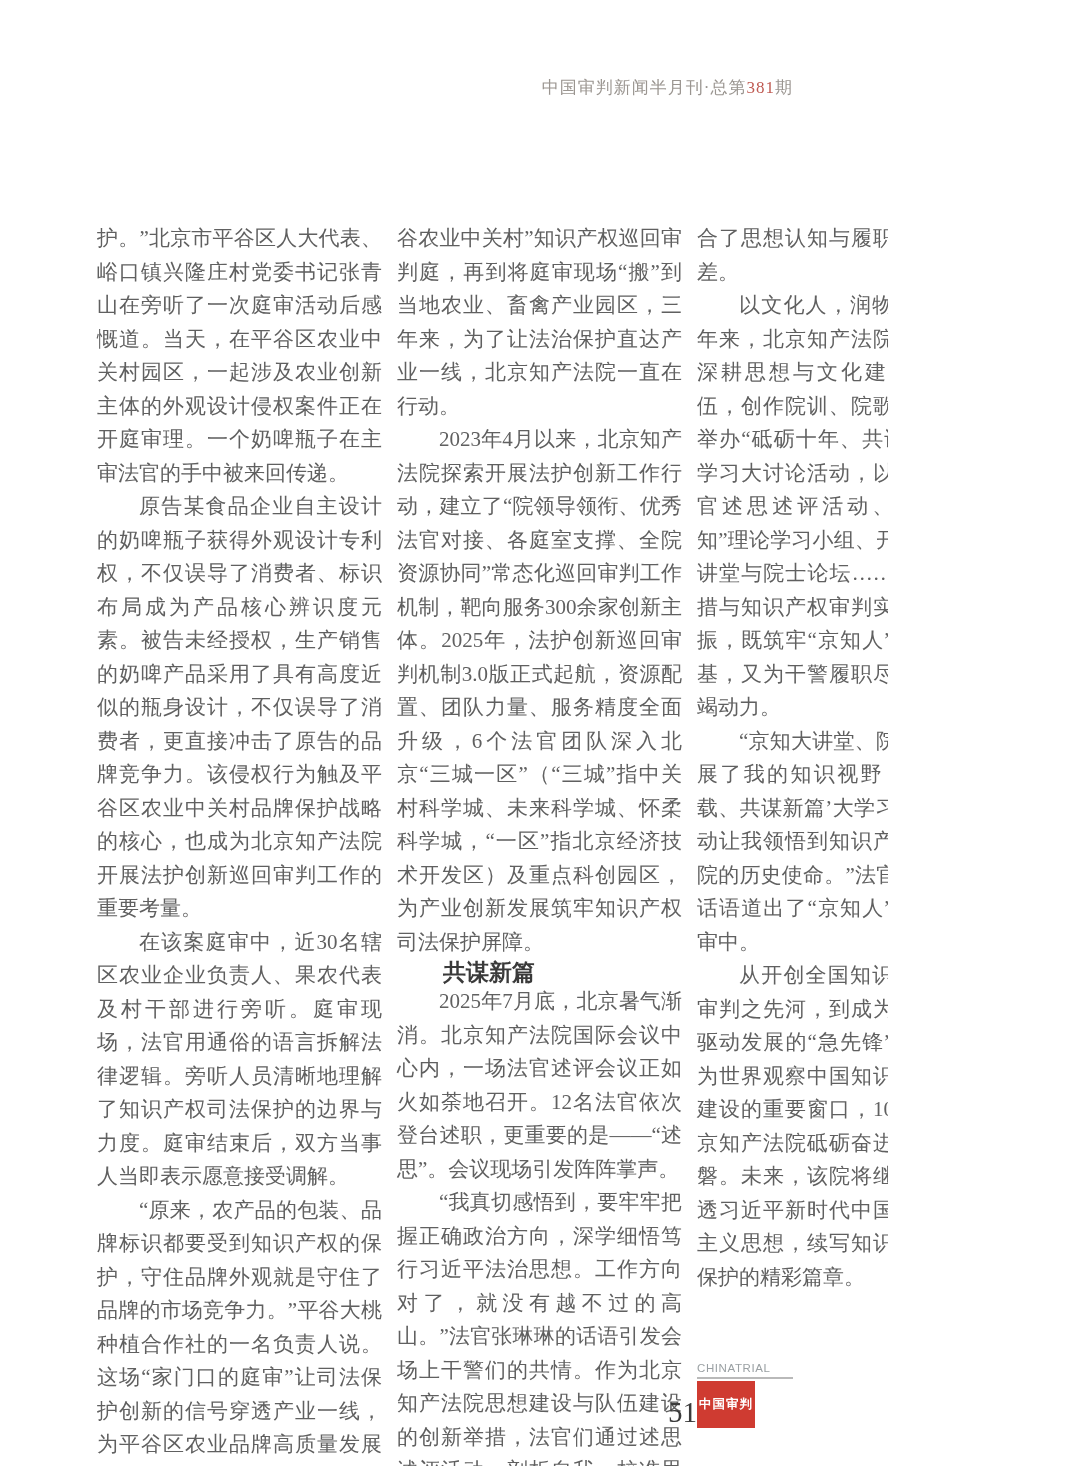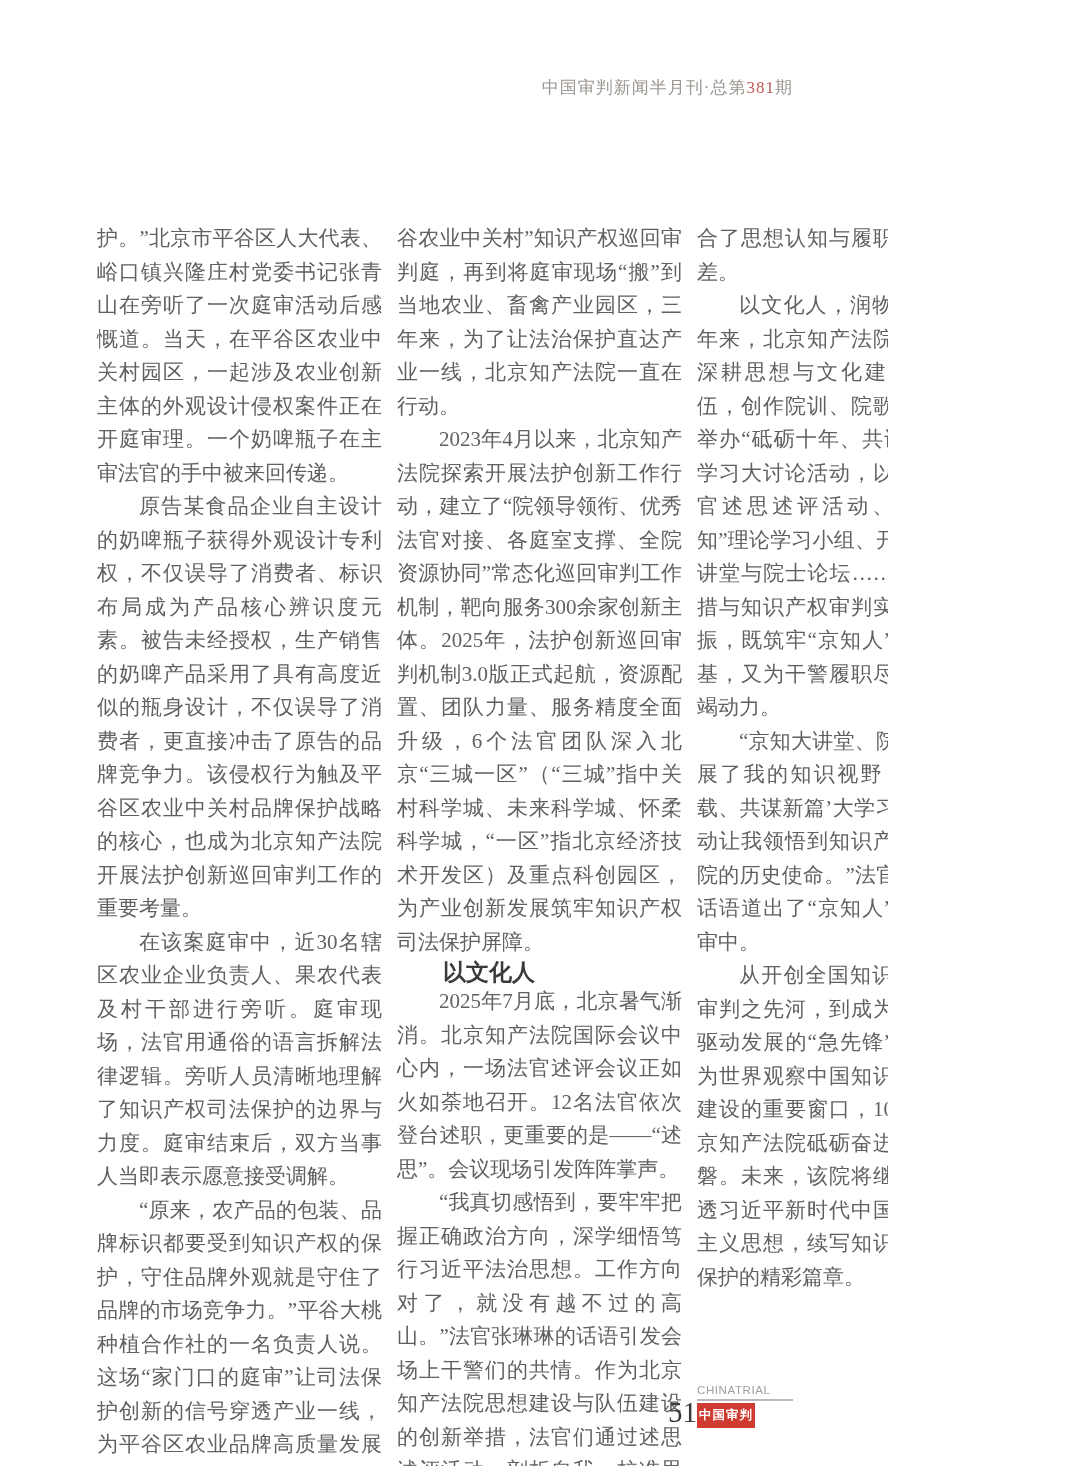--- a/index.html
+++ b/index.html
@@ -97,21 +97,21 @@
   }
   .logo-cn {
     display: inline-block;
     margin-top: 2px;
     background: #cf3b31;
     color: #ffffff;
     font-family: "Liberation Sans", "DejaVu Sans", sans-serif;
     font-weight: bold;
     font-size: 12.5px;
     line-height: 15px;
-    padding: 5px 2px;
+    padding: 16px 2px;
     letter-spacing: 1px;
   }
 </style>
 </head>
 <body>
 
 <div class="page">
 
   <div class="running-head">
     <span>中国审判新闻半月刊·总第</span><span class="issue">381</span><span>期</span>
@@ -123,21 +123,21 @@
       <p class="cont">护。”北京市平谷区人大代表、峪口镇兴隆庄村党委书记张青山在旁听了一次庭审活动后感慨道。当天，在平谷区农业中关村园区，一起涉及农业创新主体的外观设计侵权案件正在开庭审理。一个奶啤瓶子在主审法官的手中被来回传递。</p>
       <p>原告某食品企业自主设计的奶啤瓶子获得外观设计专利权，不仅误导了消费者、标识布局成为产品核心辨识度元素。被告未经授权，生产销售的奶啤产品采用了具有高度近似的瓶身设计，不仅误导了消费者，更直接冲击了原告的品牌竞争力。该侵权行为触及平谷区农业中关村品牌保护战略的核心，也成为北京知产法院开展法护创新巡回审判工作的重要考量。</p>
       <p>在该案庭审中，近30名辖区农业企业负责人、果农代表及村干部进行旁听。庭审现场，法官用通俗的语言拆解法律逻辑。旁听人员清晰地理解了知识产权司法保护的边界与力度。庭审结束后，双方当事人当即表示愿意接受调解。</p>
       <p>“原来，农产品的包装、品牌标识都要受到知识产权的保护，守住品牌外观就是守住了品牌的市场竞争力。”平谷大桃种植合作社的一名负责人说。这场“家门口的庭审”让司法保护创新的信号穿透产业一线，为平谷区农业品牌高质量发展注入法治动能。</p>
 
     </div>
 
     <div class="col">
       <p class="cont">谷农业中关村”知识产权巡回审判庭，再到将庭审现场“搬”到当地农业、畜禽产业园区，三年来，为了让法治保护直达产业一线，北京知产法院一直在行动。</p>
       <p>2023年4月以来，北京知产法院探索开展法护创新工作行动，建立了“院领导领衔、优秀法官对接、各庭室支撑、全院资源协同”常态化巡回审判工作机制，靶向服务300余家创新主体。2025年，法护创新巡回审判机制3.0版正式起航，资源配置、团队力量、服务精度全面升级，6个法官团队深入北京“三城一区”（“三城”指中关村科学城、未来科学城、怀柔科学城，“一区”指北京经济技术开发区）及重点科创园区，为产业创新发展筑牢知识产权司法保护屏障。</p>
-      <p class="section-heading">以文化人</p>
+      <p class="section-heading">共谋新篇</p>
       <p>2025年7月底，北京暑气渐消。北京知产法院国际会议中心内，一场法官述评会议正如火如荼地召开。12名法官依次登台述职，更重要的是——“述思”。会议现场引发阵阵掌声。</p>
       <p>“我真切感悟到，要牢牢把握正确政治方向，深学细悟笃行习近平法治思想。工作方向对了，就没有越不过的高山。”法官张琳琳的话语引发会场上干警们的共情。作为北京知产法院思想建设与队伍建设的创新举措，法官们通过述思述评活动，剖析自我，校准思想偏差，弥</p>
     </div>
 
     <div class="col">
       <p class="cont">合了思想认知与履职实践的落差。</p>
       <p>以文化人，润物无声。10年来，北京知产法院持续通过深耕思想与文化建设锤炼队伍，创作院训、院歌、院徽，举办“砥砺十年、共谋新篇”大学习大讨论活动，以及创新法官述思述评活动、组建“青知”理论学习小组、开办京知大讲堂与院士论坛……一项项举措与知识产权审判实践同频共振，既筑牢“京知人”的精神根基，又为干警履职尽责注入不竭动力。</p>
       <p>“京知大讲堂、院士论坛拓展了我的知识视野；‘砥砺十载、共谋新篇’大学习大讨论活动让我领悟到知识产权专门法院的历史使命。”法官卢爱媛的话语道出了“京知人”在该案庭审中。</p>
       <p><span>从开创全国知识产权专业审判之先河，到成为守护创新驱动发展的“急先锋”，再到成为世界观察中国知识产权法治建设的重要窗口，10年来，北京知产法院砥砺奋进，初心如磐。未来，该院将继续学深悟透习近平新时代中国特色社会主义思想，续写知识产权司法保护的精彩篇章。</span><span class="gavel"><svg width="22" height="18" viewBox="0 0 22 18" xmlns="http://www.w3.org/2000/svg">
               <g fill="none" stroke="#6a6a6a" stroke-width="1.4" stroke-linecap="round">

